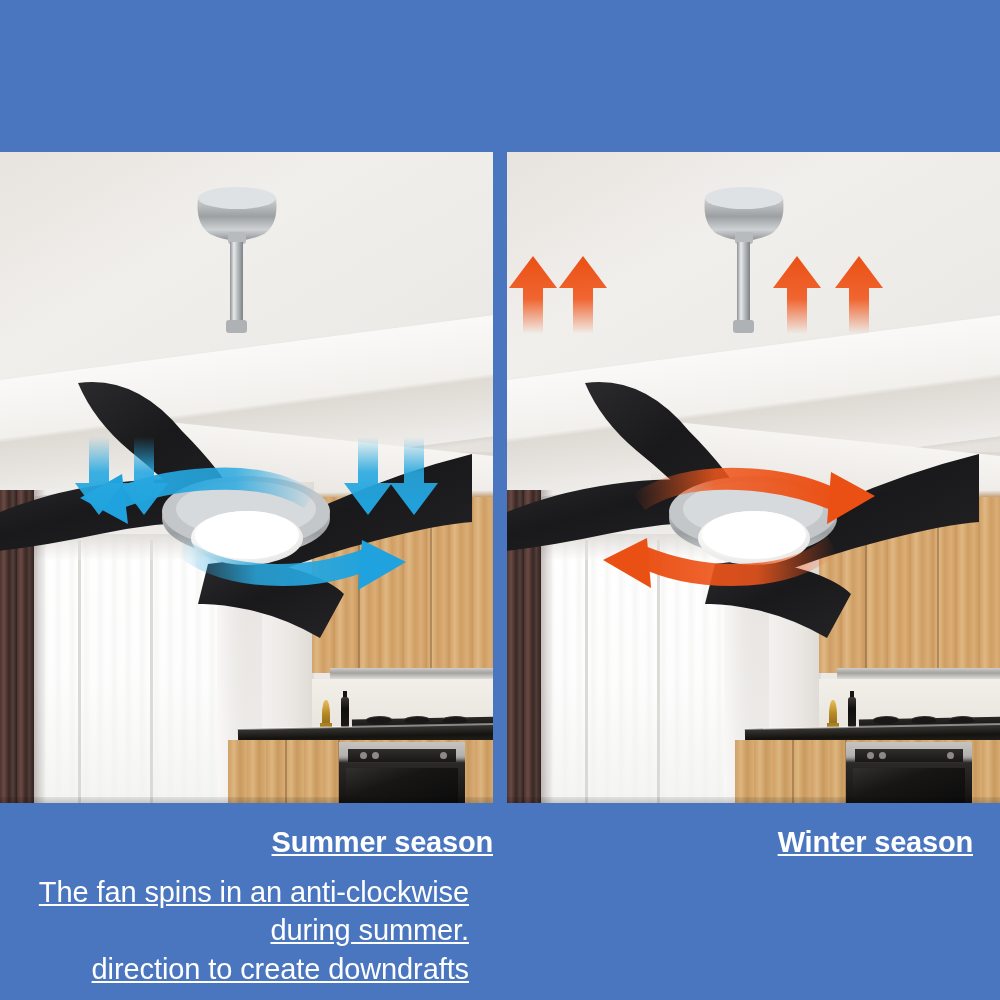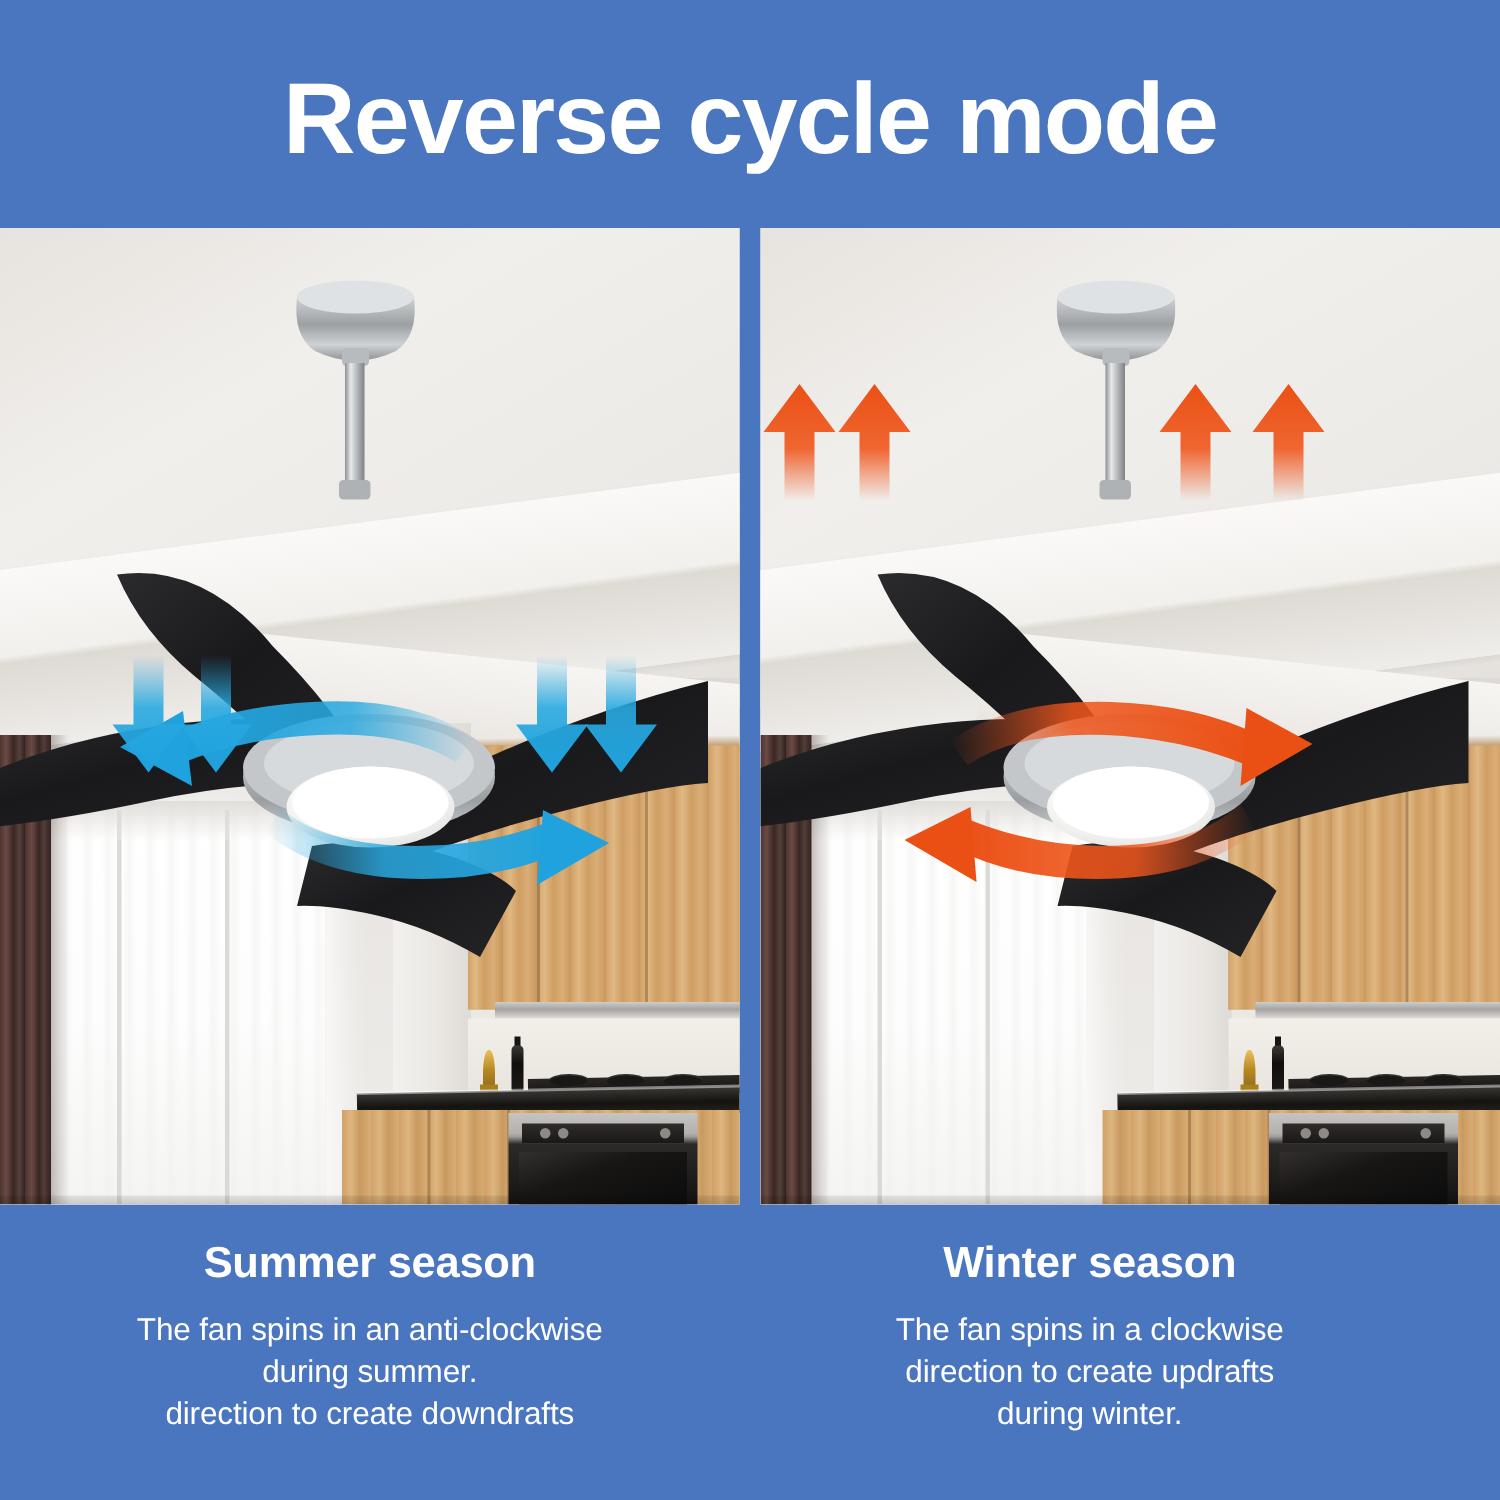--- a/index.html
+++ b/index.html
@@ -333,48 +333,46 @@
   .captions {
     position: absolute;
     left: 0; top: 803px;
     width: 1000px; height: 197px;
   }
   .caption {
     position: absolute;
     top: 0;
     width: 493px;
     height: 197px;
-    text-align: center;
+    text-align: right;
     color: #ffffff;
+    text-decoration: underline;
   }
   .caption.left  { left: 0; }
   .caption.right { left: 480px; }
   .caption-title {
     margin-top: 24px;
     font-size: 29px;
     font-weight: bold;
     line-height: 1.1;
     letter-spacing: -0.2px;
   }
   .caption-body {
     margin-top: 14px;
-    font-size: 21px;
+    font-size: 29px;
     line-height: 1.33;
     padding: 0 24px;
     letter-spacing: -0.1px;
   }
 </style>
 </head>
 <body>
 
 <div id="poster">
 
-  <div class="header">
-    <div class="header-title">Reverse cycle mode</div>
-  </div>
 
   <div class="panels">
 
     <div class="panel left">
       <div class="scene">
 
         <div class="ceiling"></div>
         <div class="wall-left"></div>
         <div class="wall"></div>
         <div class="cornice"></div>
@@ -672,21 +670,16 @@
       <div class="caption-title">Summer season</div>
       <div class="caption-body">
         <div>The fan spins in an anti-clockwise</div>
         <div>during summer.</div>
         <div>direction to create downdrafts</div>
       </div>
     </div>
 
     <div class="caption right">
       <div class="caption-title">Winter season</div>
-      <div class="caption-body">
-        <div>The fan spins in a clockwise</div>
-        <div>direction to create updrafts</div>
-        <div>during winter.</div>
-      </div>
     </div>
   </div>
 
 </div>
 
 </body></html>

